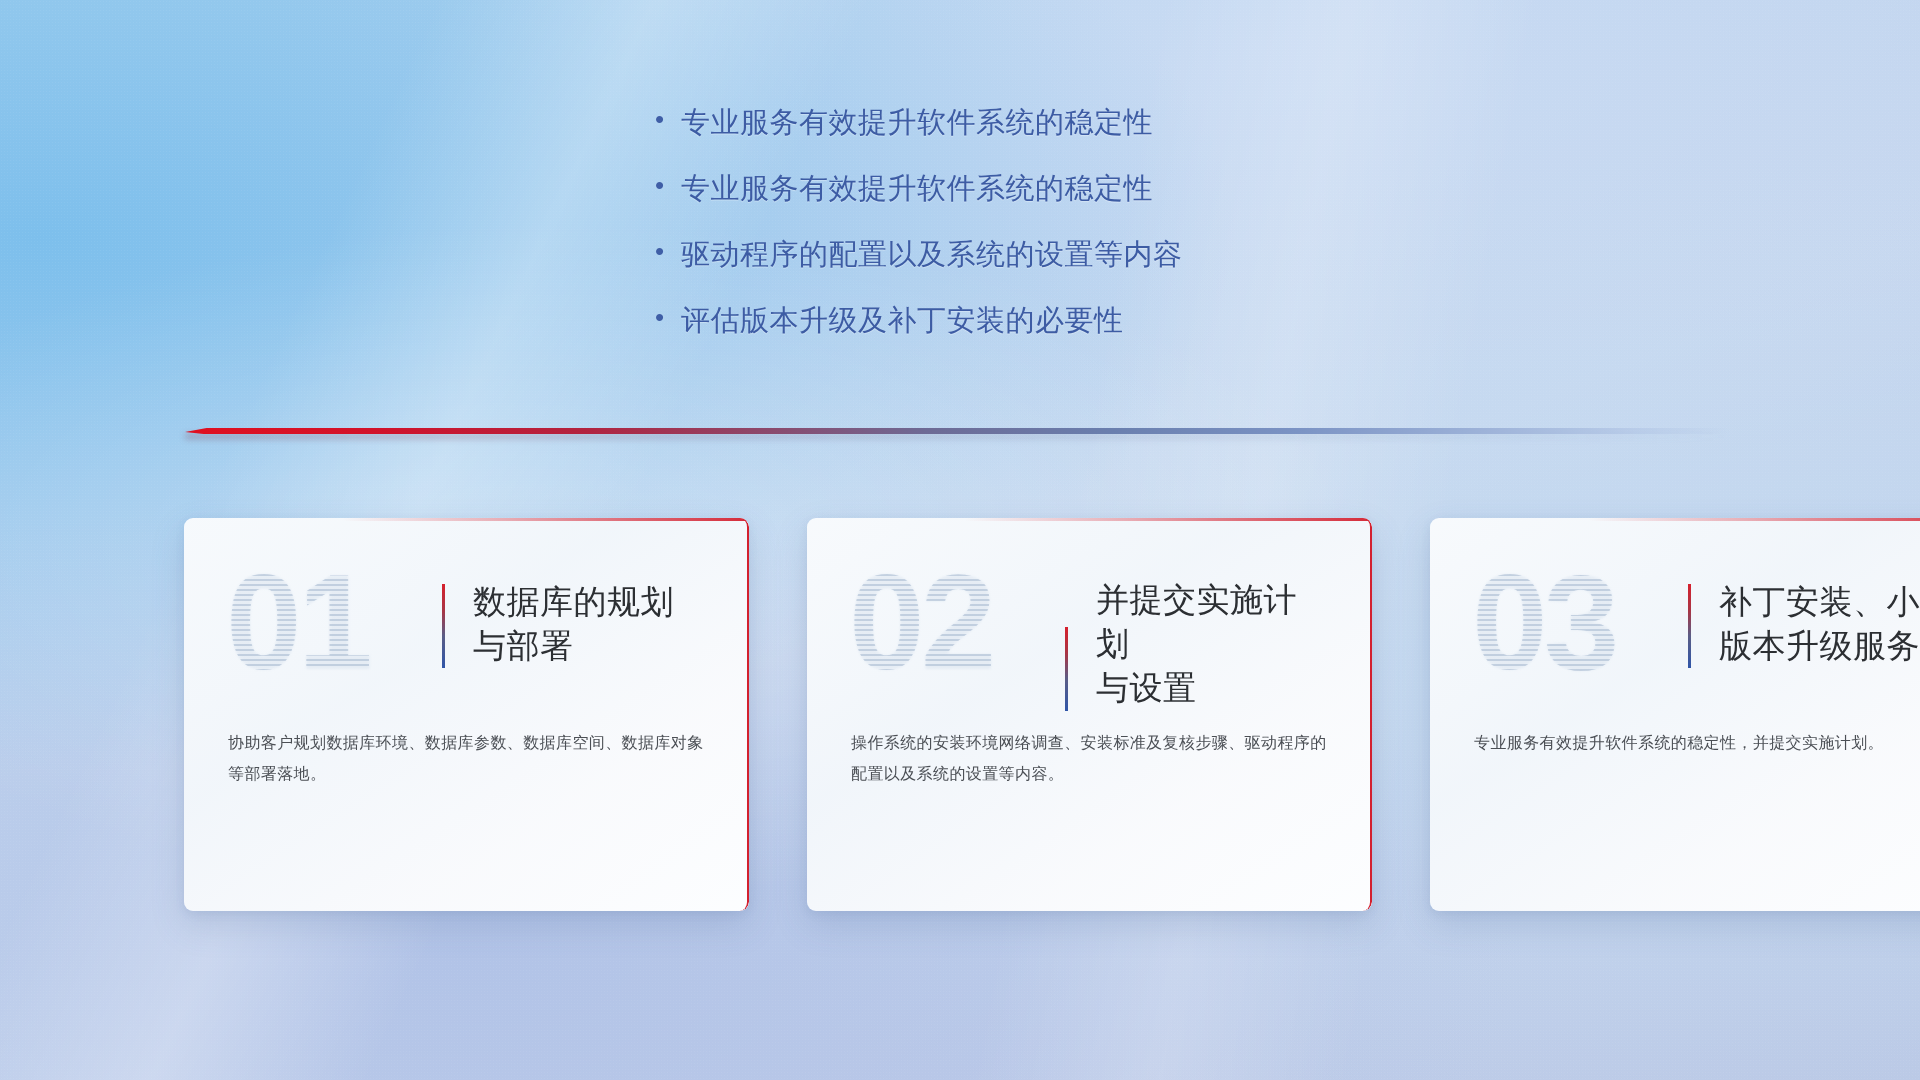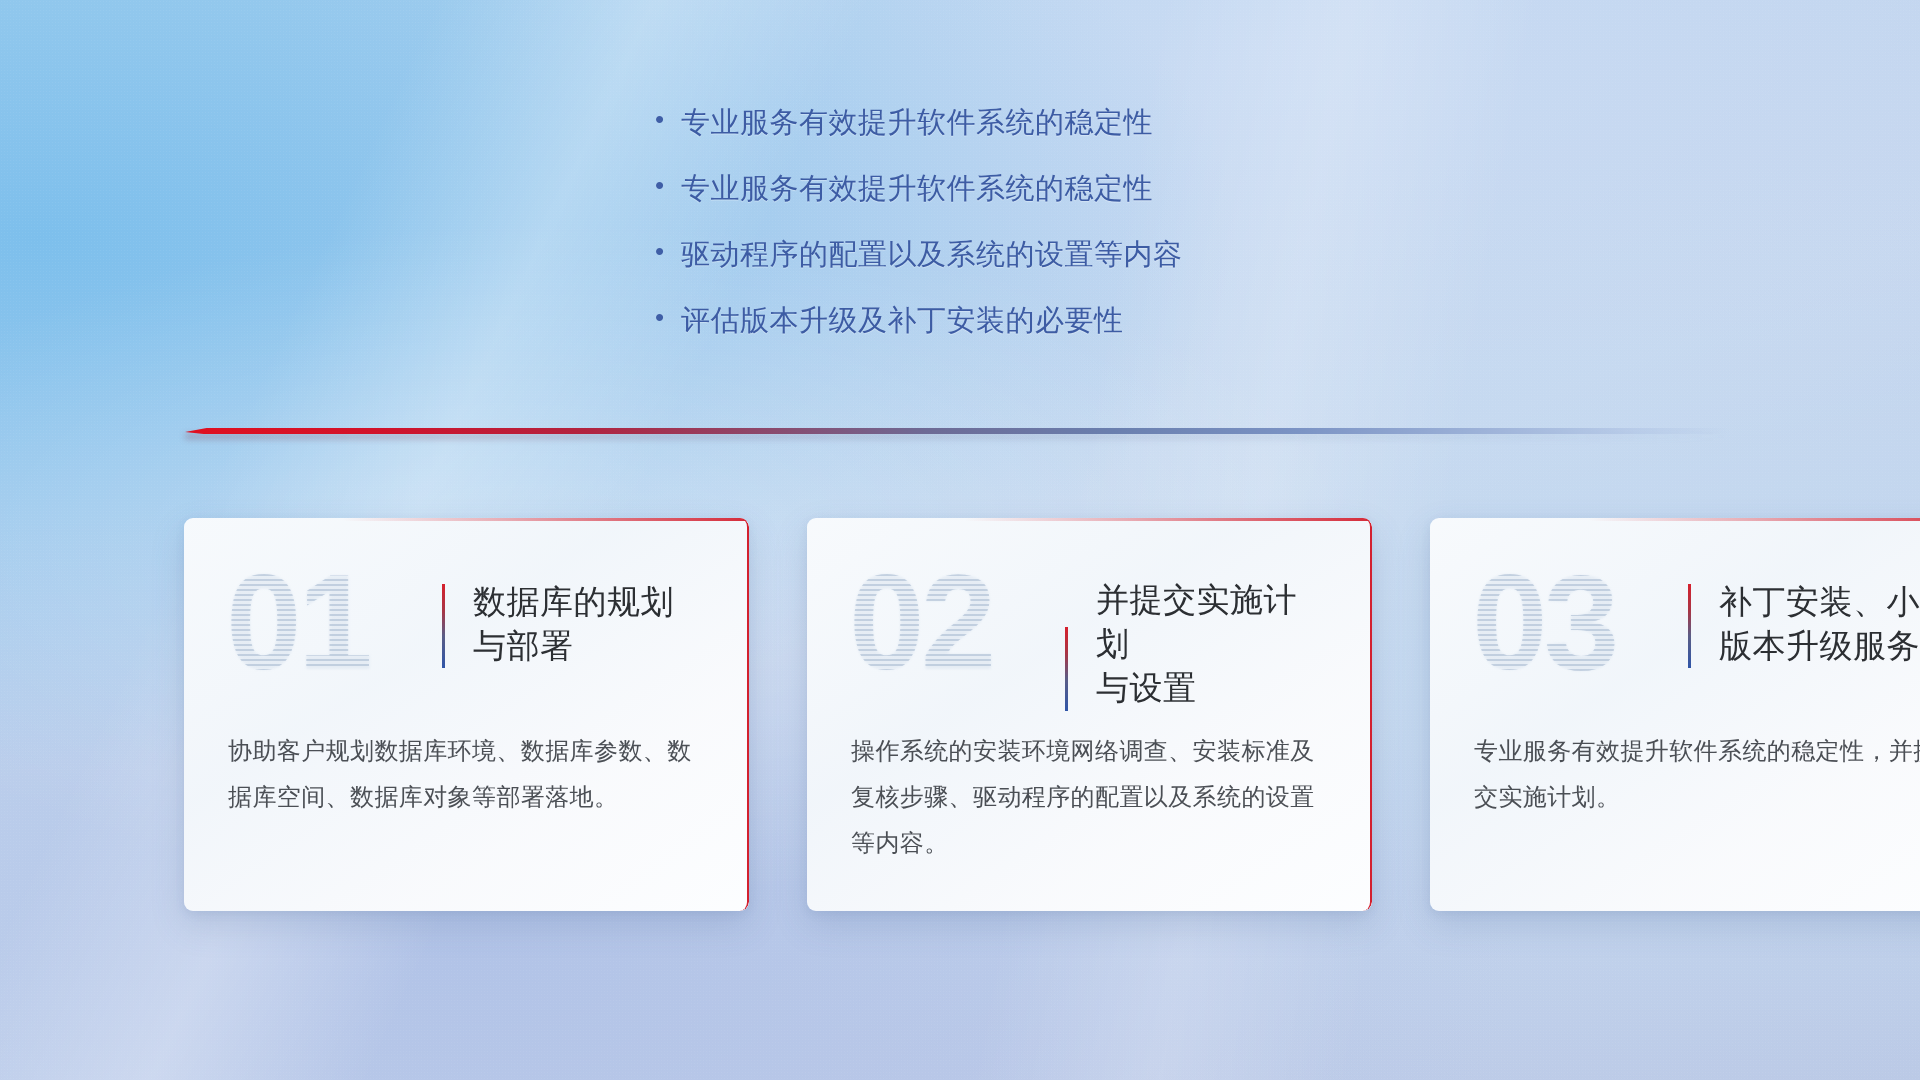--- a/index.html
+++ b/index.html
@@ -203,21 +203,21 @@
     color:#2c2f33;
     font-weight:400;
     letter-spacing:.5px;
     white-space:pre-line;
   }
 
   
   .card-body{
     position:absolute;
     left:44px; right:40px; top:210px;
-    font-size:24px;
+    font-size:16px;
     line-height:1.92;
     color:#4b4f55;
     letter-spacing:.4px;
   }
 </style>
 </head>
 <body>
 
 <div id="stage">
 

